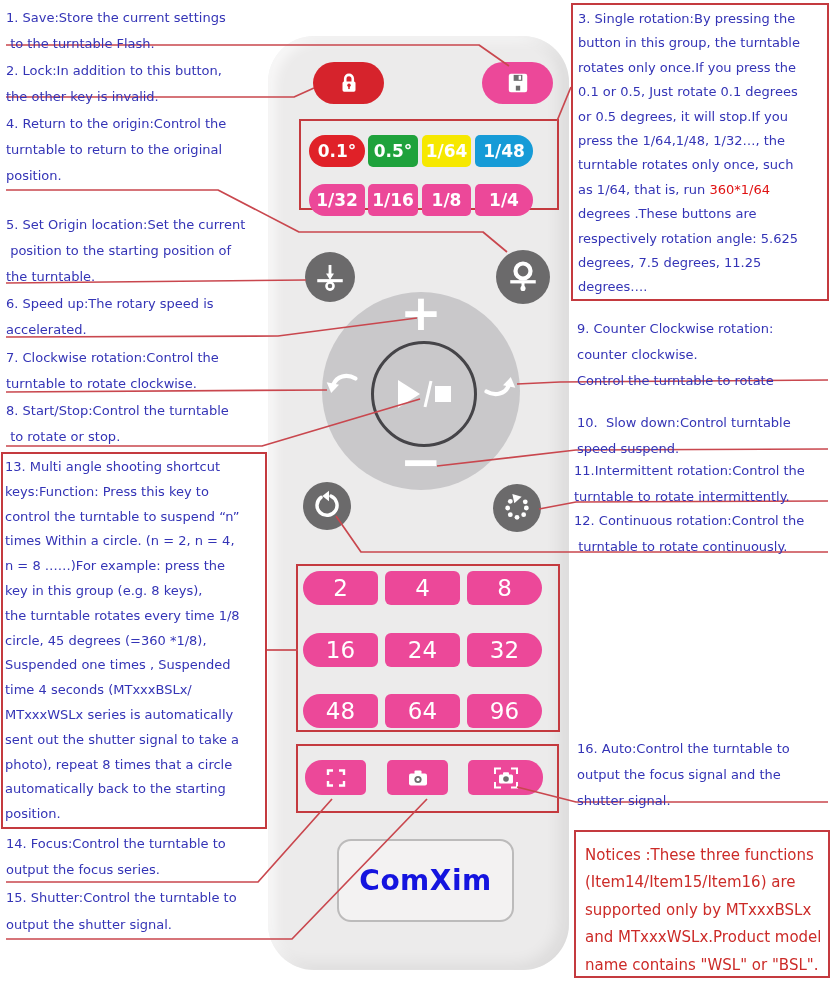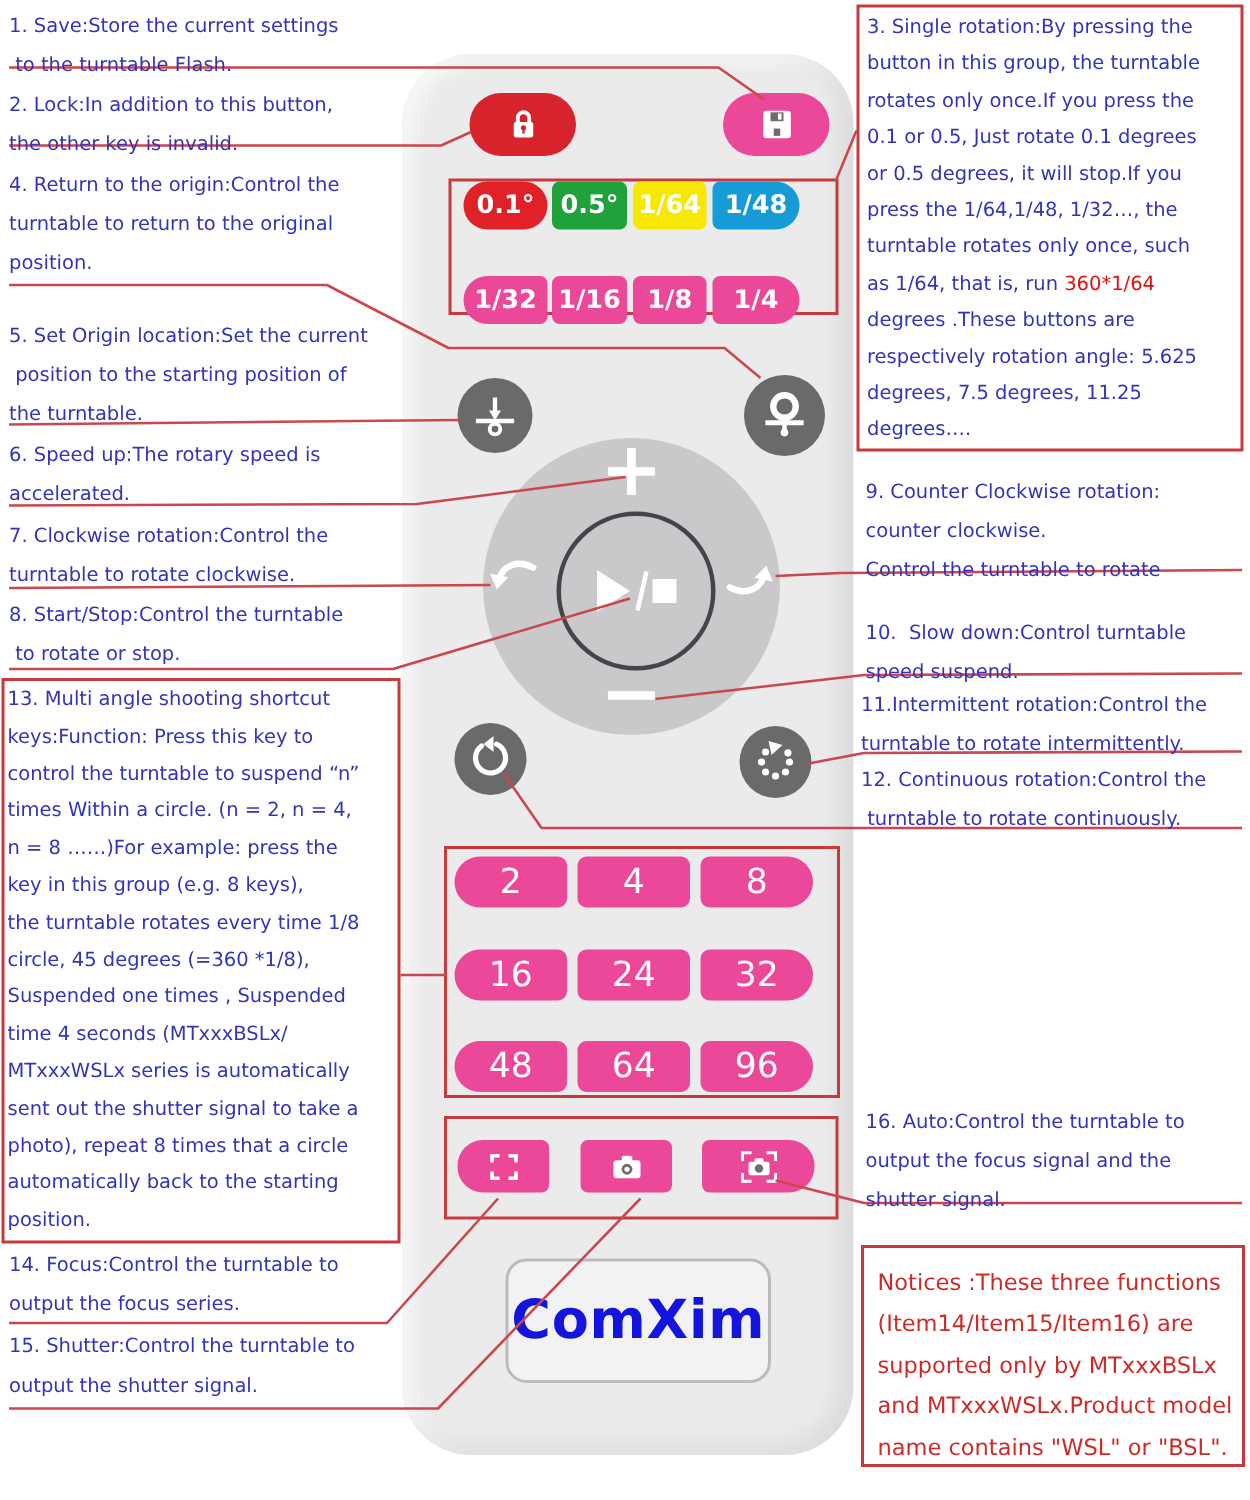--- a/index.html
+++ b/index.html
@@ -14,21 +14,21 @@
        color:#fff;font-weight:bold;box-sizing:border-box;}
   .gray{background:#ec4899;}
   .circle{border-radius:50%;background:#6B6A6B;}
   
   .lock{left:313px;top:62px;width:71px;height:42px;background:#D6232C;border-radius:21px;}
   .save{left:482px;top:62px;width:71px;height:42px;border-radius:21px;}
   
   .rbox{position:absolute;border:2px solid #C43A3F;box-sizing:border-box;}
   .box-angle{left:299px;top:119px;width:260px;height:91px;}
   .abtn{height:32px;font-size:17px;}
-  .a-r1{top:121px;} .a-r2{top:184px;}
+  .a-r1{top:135px;} .a-r2{top:184px;}
   .a-c1{left:309px;width:56px;} .a-c2{left:368px;width:50px;}
   .a-c3{left:422px;width:49px;} .a-c4{left:475px;width:58px;}
   .rad-l{border-radius:16px 5px 5px 16px;} .rad-m{border-radius:5px;}
   .rad-r{border-radius:5px 16px 16px 5px;} .rad-a{border-radius:16px;}
   .bg-red{background:#E02128;} .bg-green{background:#1FA23C;}
   .bg-yellow{background:#F6E800;} .bg-blue{background:#169BD7;}
   
   .set-origin{left:305px;top:252px;width:50px;height:50px;}
   .return-origin{left:496px;top:250px;width:54px;height:54px;}
   
@@ -52,21 +52,21 @@
   .crad-l{border-radius:17px 6px 6px 17px;} .crad-m{border-radius:6px;}
   .crad-r{border-radius:6px 17px 17px 6px;}
   
   .box-shoot{left:296px;top:744px;width:263px;height:69px;}
   .focus-btn{left:305px;top:760px;width:61px;height:35px;border-radius:17px 5px 5px 17px;}
   .shutter-btn{left:387px;top:760px;width:61px;height:35px;border-radius:5px;}
   .auto-btn{left:468px;top:760px;width:75px;height:35px;border-radius:5px 17px 17px 5px;}
   
   .logo-box{position:absolute;left:337px;top:839px;width:173px;height:79px;border:2px solid #BCBBBB;
             border-radius:14px;background:#F3F2F2;display:flex;align-items:center;justify-content:center;}
-  .logo-text{color:#1414DF;font-weight:bold;font-size:36px;letter-spacing:.5px;}
+  .logo-text{color:#1414DF;font-weight:bold;font-size:28px;letter-spacing:.5px;}
   
   .ann{position:absolute;color:#3434B6;font-size:13px;z-index:10;}
   .tline{white-space:pre;line-height:26px;}
   .lh25 .tline{line-height:24.8px;}
   .lh245 .tline{line-height:24.4px;}
   .lh27 .tline{line-height:27px;}
   .box-item13{left:1px;top:452px;width:266px;height:377px;z-index:6;}
   .box-item3{left:571px;top:3px;width:258px;height:298px;z-index:6;}
   .box-notices{left:574px;top:830px;width:256px;height:148px;z-index:6;}
   .notices{color:#CC2B28;font-size:15px;}

